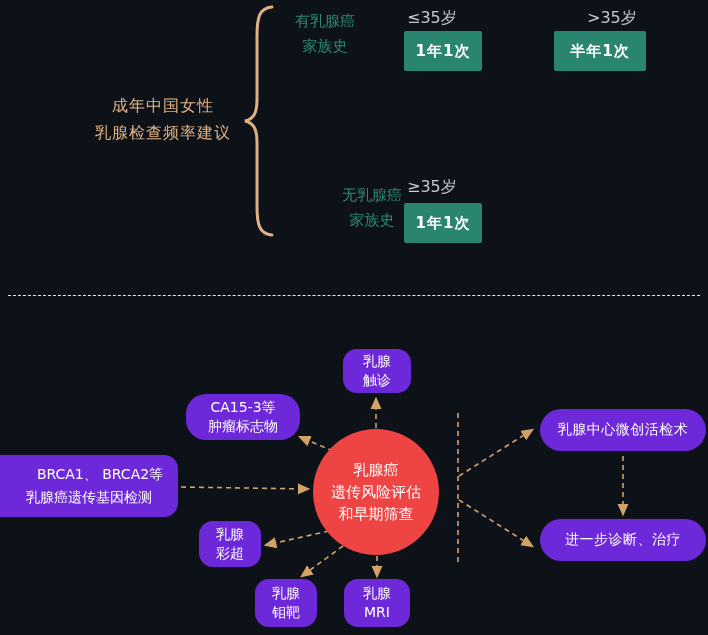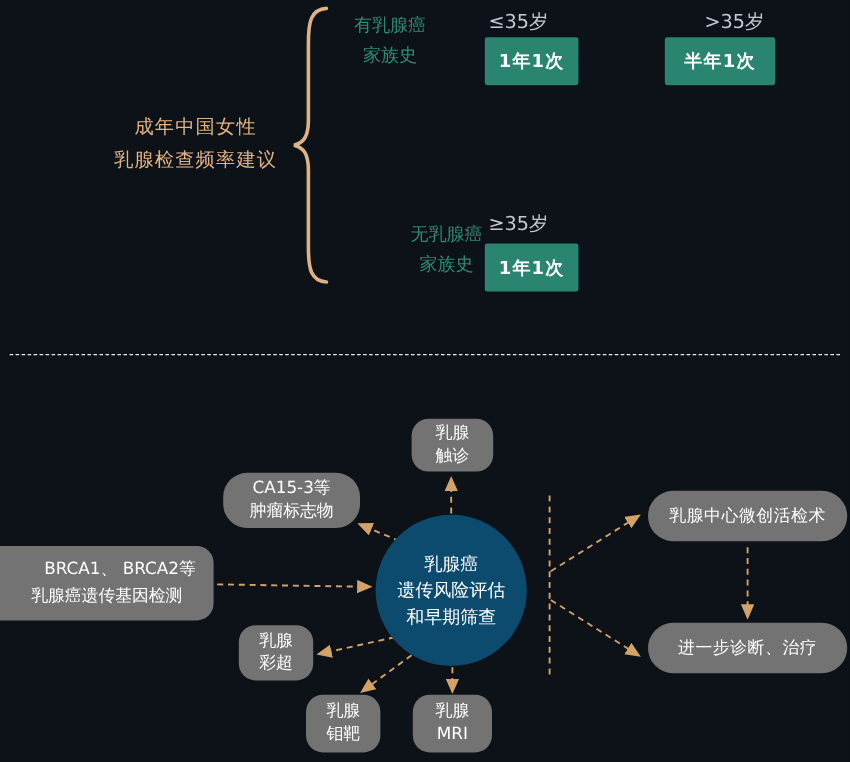--- a/index.html
+++ b/index.html
@@ -31,25 +31,25 @@
   .freq-1b{left:554px;top:31px;width:92px;}
   .freq-2{left:404px;top:203px;width:78px;}
   
   .separator{position:absolute;left:8px;right:8px;top:295px;border-top:1px dashed #e8e8ee;}
   
   .arrows{position:absolute;left:0;top:300px;}
   .dash{stroke:#d2a269;stroke-width:1.6;fill:none;stroke-dasharray:5 4;}
   .arr{marker-end:url(#ah);}
   .center-circle{
     position:absolute;left:313px;top:429px;width:126px;height:126px;border-radius:50%;
-    background:#0c4a6e;color:#fff;display:flex;flex-direction:column;align-items:center;
+    background:#ef4444;color:#fff;display:flex;flex-direction:column;align-items:center;
     justify-content:center;font-size:15px;line-height:22px;text-align:center;
   }
   .node{
-    position:absolute;background:#737373;color:#fff;display:flex;flex-direction:column;
+    position:absolute;background:#6d28d9;color:#fff;display:flex;flex-direction:column;
     align-items:center;justify-content:center;text-align:center;
   }
   .node-palpation{left:343px;top:349px;width:68px;height:44px;border-radius:14px;font-size:14px;line-height:19px;}
   .node-marker{left:186px;top:394px;width:114px;height:46px;border-radius:20px;font-size:14px;line-height:19px;}
   .node-gene{left:0;top:455px;width:178px;height:62px;border-radius:0 14px 14px 0;font-size:14px;line-height:23px;}
   .node-gene .g1{margin-left:22px;}
   .node-ultrasound{left:199px;top:521px;width:62px;height:46px;border-radius:14px;font-size:14px;line-height:19px;}
   .node-mammo{left:255px;top:579px;width:62px;height:48px;border-radius:14px;font-size:14px;line-height:19px;}
   .node-mri{left:344px;top:579px;width:66px;height:48px;border-radius:14px;font-size:14px;line-height:19px;}
   .node-biopsy{left:540px;top:409px;width:166px;height:42px;border-radius:21px;font-size:14px;letter-spacing:.5px;}

